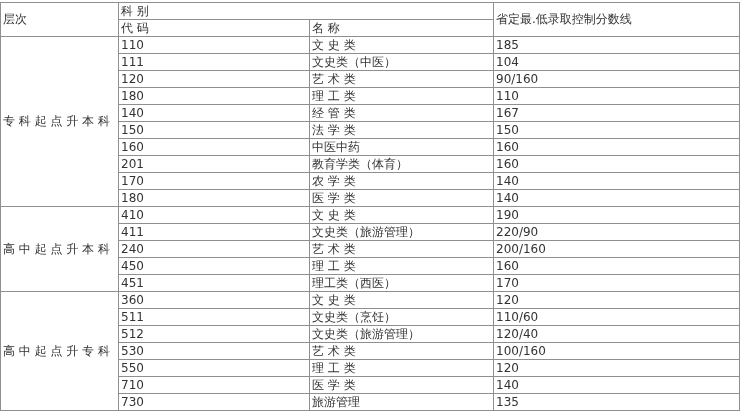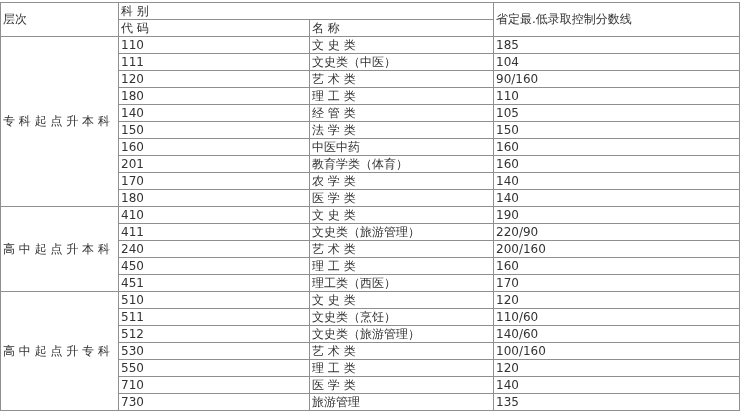--- a/index.html
+++ b/index.html
@@ -79,21 +79,21 @@
         <td>90/160</td>
       </tr>
       <tr>
         <td>180</td>
         <td>理 工 类</td>
         <td>110</td>
       </tr>
       <tr>
         <td>140</td>
         <td>经 管 类</td>
-        <td>105</td>
+        <td>167</td>
       </tr>
       <tr>
         <td>150</td>
         <td>法 学 类</td>
         <td>150</td>
       </tr>
       <tr>
         <td>160</td>
         <td>中医中药</td>
         <td>160</td>
@@ -134,33 +134,33 @@
         <td>理 工 类</td>
         <td>160</td>
       </tr>
       <tr>
         <td>451</td>
         <td>理工类（西医）</td>
         <td>170</td>
       </tr>
       <tr>
         <td rowspan="7" class="level-cell">高 中 起 点 升 专 科</td>
-        <td>510</td>
+        <td>360</td>
         <td>文 史 类</td>
         <td>120</td>
       </tr>
       <tr>
         <td>511</td>
         <td>文史类（烹饪）</td>
         <td>110/60</td>
       </tr>
       <tr>
         <td>512</td>
         <td>文史类（旅游管理）</td>
-        <td>140/60</td>
+        <td>120/40</td>
       </tr>
       <tr>
         <td>530</td>
         <td>艺 术 类</td>
         <td>100/160</td>
       </tr>
       <tr>
         <td>550</td>
         <td>理 工 类</td>
         <td>120</td>

